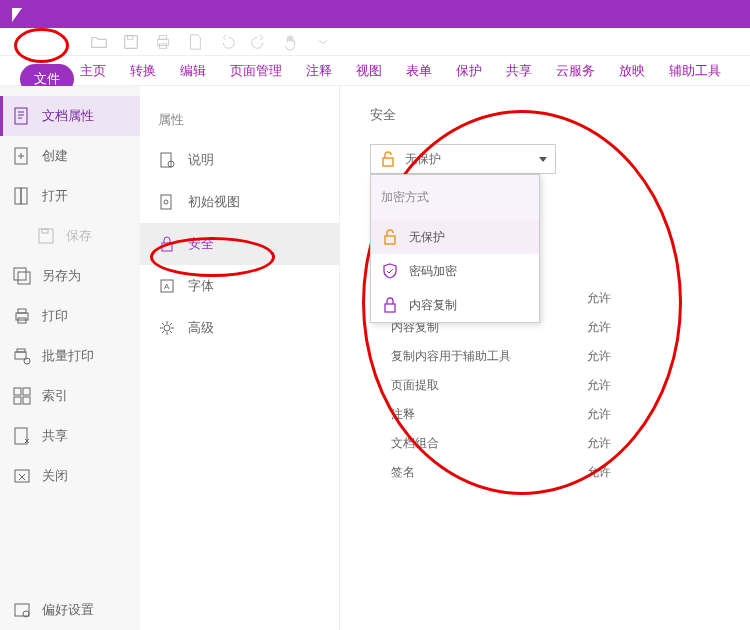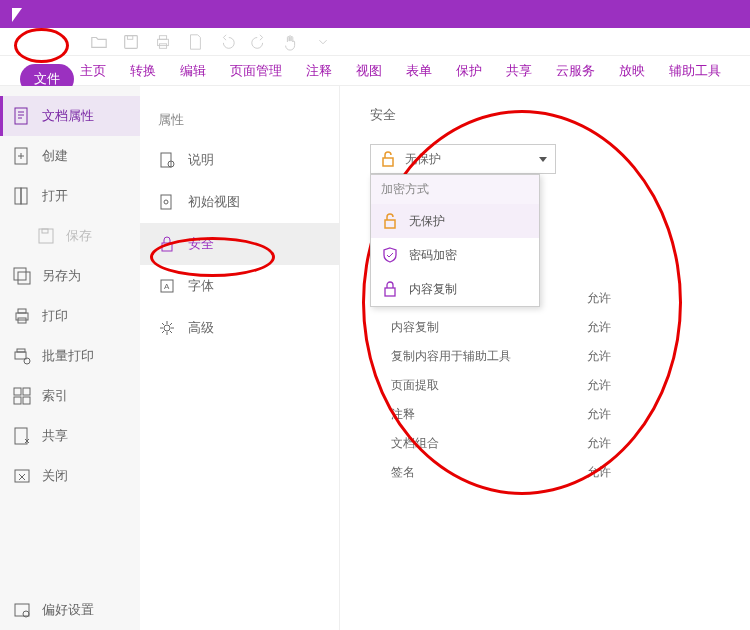--- a/index.html
+++ b/index.html
@@ -39,21 +39,21 @@
     .sm-icon { width: 18px; height: 18px; display: flex; align-items: center; justify-content: center; }
     
     .content { flex: 1; padding: 20px 30px; position: relative; }
     .content-title { color: #666; margin-bottom: 20px; }
     
     .dropdown-wrap { position: relative; width: 186px; margin-bottom: 10px; }
     .dropdown-sel { border: 1px solid #ccc; height: 30px; display: flex; align-items: center; padding: 0 8px; gap: 8px; cursor: pointer; background: #fff; }
     .dropdown-sel .dd-label { flex: 1; font-size: 12px; color: #666; }
     .dropdown-sel .caret { border-left: 4px solid transparent; border-right: 4px solid transparent; border-top: 5px solid #555; }
     .dropdown-menu { position: absolute; top: 30px; left: 0; width: 170px; border: 1px solid #ccc; background: #fff; box-shadow: 2px 2px 6px rgba(0,0,0,0.15); z-index: 10; }
-    .dd-header { background: #f8f3fb; color: #888; padding: 6px 10px; font-size: 12px; }
+    .dd-header { background: #f8f3fb; color: #888; padding: 14px 10px; font-size: 12px; }
     .dd-option { display: flex; align-items: center; gap: 10px; padding: 8px 10px; cursor: pointer; font-size: 12px; }
     .dd-option.sel { background: #f5eef9; }
     .dd-icon { width: 18px; height: 18px; display:flex; align-items:center; justify-content:center; }
     
     .perm-table { margin-top: 110px; margin-left: 21px; }
     .perm-row { display: flex; justify-content: space-between; padding: 6px 0; width: 220px; font-size: 12px; color: #666; }
     .perm-val { color: #666; }
     
     svg { width: 100%; height: 100%; }
   </style>

